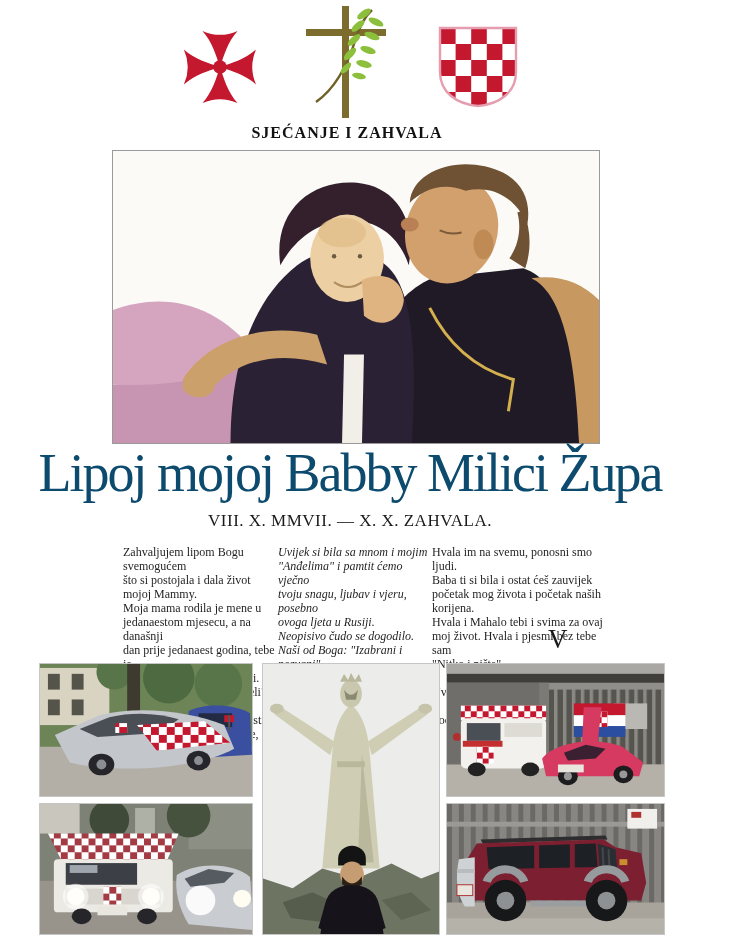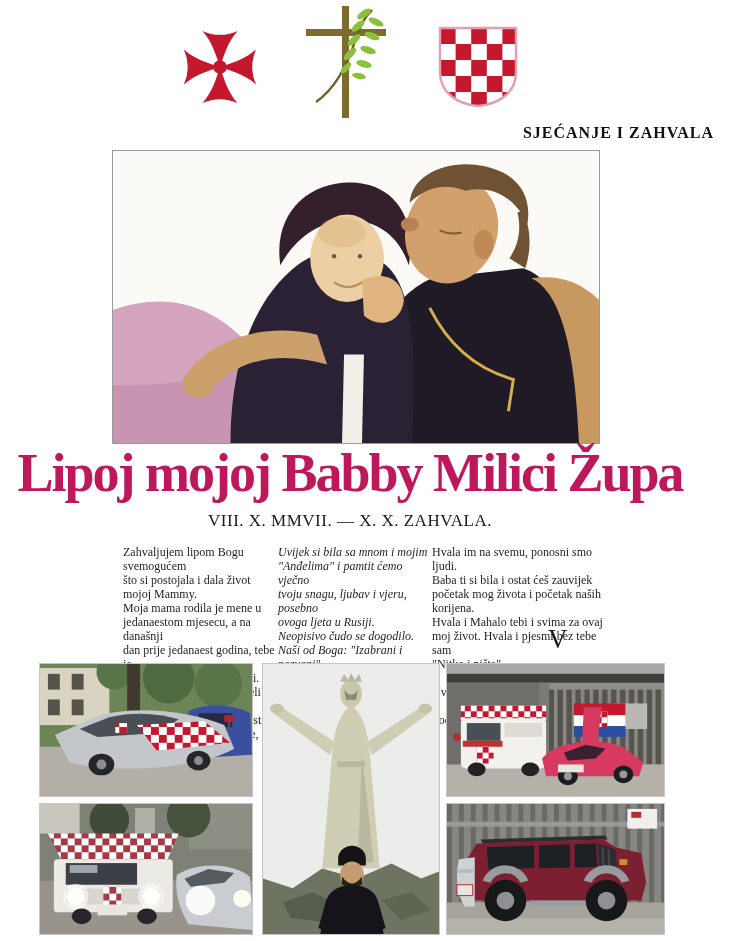--- a/index.html
+++ b/index.html
@@ -3,27 +3,27 @@
 <meta charset="utf-8">
 <style>
   html,body { margin:0; padding:0; background:#fff; }
   .page { position:relative; width:740px; height:941px; background:#ffffff;
           font-family:"Liberation Serif", serif; color:#1c1c1c; overflow:hidden; }
   .emblem { position:absolute; }
   .emblem svg { display:block; }
   #emblem-cross-red { left:178px; top:26px; }
   #emblem-cross-olive { left:302px; top:2px; }
   #emblem-shield { left:438px; top:26px; }
-  .header-title { position:absolute; top:124px; left:0; width:694px; text-align:right;
-                  font-weight:bold; font-size:16px; letter-spacing:1px; color:#111;margin-left:20px; }
+  .header-title { position:absolute; top:124px; left:0; width:694px; text-align:center;
+                  font-weight:bold; font-size:16px; letter-spacing:1px; color:#111; }
   .main-photo { position:absolute; left:112px; top:150px; width:488px; height:294px;
                 border:1px solid #9a9a9a; box-sizing:border-box; margin:0; padding:0; background:#fcfaf7; }
   .main-photo svg, .ph svg { display:block; width:100%; height:100%; }
   .title { position:absolute; top:442px; left:0; width:700px; margin:0; text-align:center;
-           font-size:54px; font-weight:bold; letter-spacing:-2px; color:#be185d; white-space:nowrap; }
+           font-size:54px; font-weight:normal; letter-spacing:-2px; color:#0c4a6e; white-space:nowrap; }
   .dates { position:absolute; top:511px; left:0; width:700px; text-align:center;
            font-size:17px; letter-spacing:0.5px; color:#1a1a1a; }
   .col { position:absolute; top:545px; width:155px; font-size:12px; line-height:14px;
          white-space:pre-line; color:#1f1f1f; }
   .col-1 { left:123px; }
   .col-2 { left:278px;font-style:italic; }
   .col-3 { left:432px; width:175px; }
   .initial-v { position:absolute; left:548px; top:624px; font-size:27px; color:#1a1a1a; }
   .ph { position:absolute; border:1px solid #c6c6c6; box-sizing:border-box; margin:0; padding:0; background:#dddcd8; }
   #photo-1 { left:39px;  top:663px; width:214px; height:134px; }

